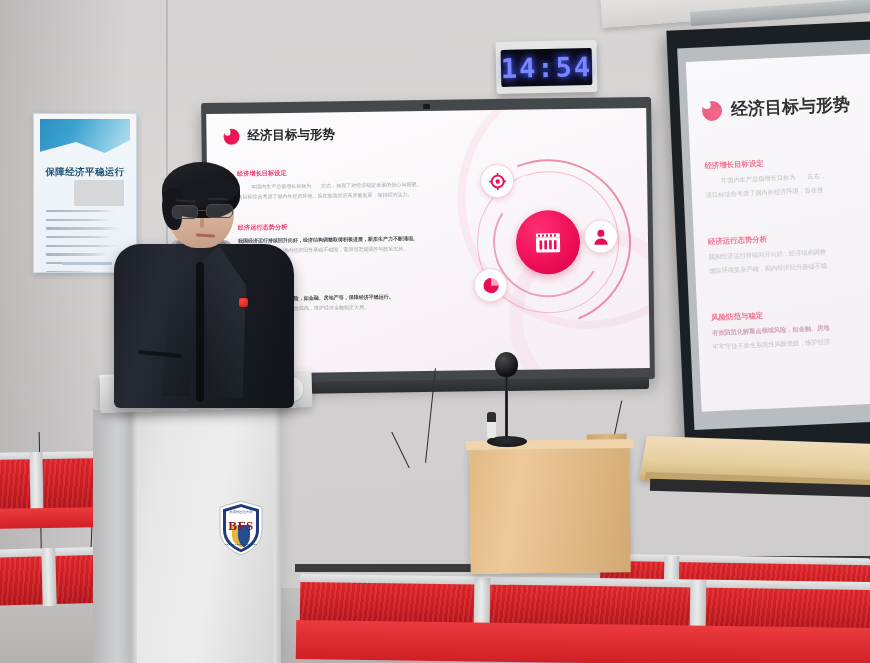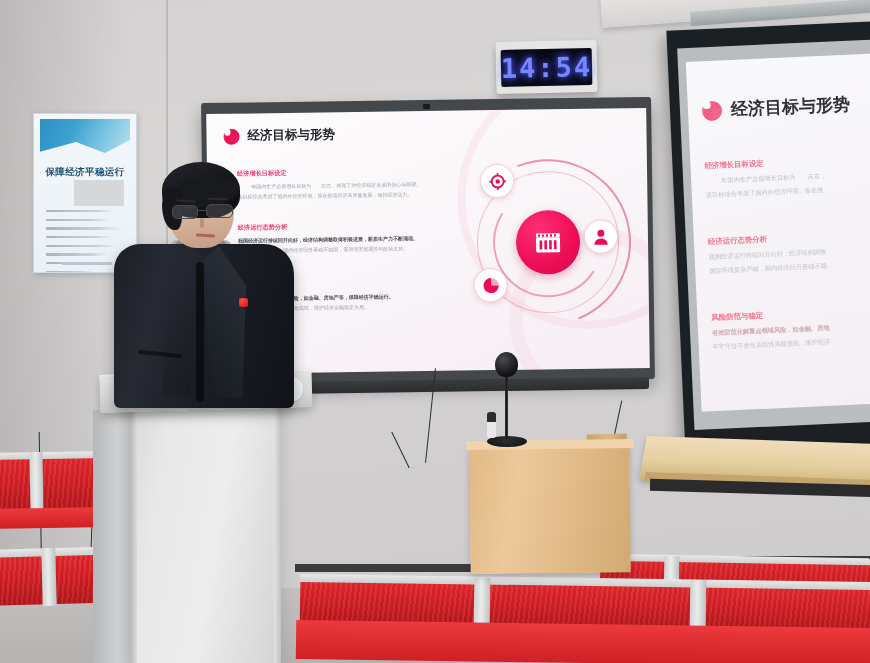--- a/index.html
+++ b/index.html
@@ -536,20 +536,32 @@
 
   <div class="podium-leftpanel"></div>
   <div class="podium-body"></div>
   <div class="podium-top">
     <div class="nameplate">
       <span class="cn">北京外国语大学</span>
       <span class="en">BEIJING FOREIGN STUDIES UNIVERSITY</span>
     </div>
   </div>
 
+  <div class="shield">
+    <svg width="46" height="56" viewBox="0 0 46 56" aria-hidden="true">
+      <path d="M23 1 L44 7 V30 C44 43 34 51 23 55 C12 51 2 43 2 30 V7 Z" fill="#ffffff" stroke="#b9bcc0" stroke-width="1"></path>
+      <path d="M23 4 L41 9.3 V30 C41 41.5 32.2 48.6 23 52.2 C13.8 48.6 5 41.5 5 30 V9.3 Z" fill="#1e3a7b"></path>
+      <path d="M23 7 L38 11.6 V30 C38 39.8 30.6 46 23 49.2 C15.4 46 8 39.8 8 30 V11.6 Z" fill="#ffffff"></path>
+      <path d="M14 25 h18 v10 c0 6.5 -4.5 10.5 -9 12.4 C18.5 45.5 14 41.5 14 35 Z" fill="#e8b43a"></path>
+      <path d="M20 25 h12 v10 c0 6.5 -3 10.5 -6 12.4 C23 45.5 20 41.5 20 35 Z" fill="#2a4a90"></path>
+      <text x="23" y="12.5" text-anchor="middle" font-size="3.3" fill="#1e3a7b" font-family="'Liberation Serif', serif">北京外国语大学</text>
+      <text x="23" y="30" text-anchor="middle" font-size="13" font-weight="bold" fill="#8b1a22" font-family="'Liberation Serif', serif" letter-spacing="0.5">BFS</text>
+      <text x="23" y="45" text-anchor="middle" font-size="2.4" fill="#1e3a7b" font-family="'Liberation Sans', sans-serif">BEIJING FOREIGN STUDIES</text>
+    </svg>
+  </div>
 
   <div style="position:absolute;left:104px;top:140px;width:200px;height:268px;">
 
     <div style="position:absolute;left:80px;top:86px;width:34px;height:32px;background:#d7b6a1;border-radius:6px;"></div>
 
     <div style="position:absolute;left:66px;top:100px;width:62px;height:76px;background:linear-gradient(180deg,#b8b5b2,#a4a09c);border-radius:8px 8px 4px 4px;"></div>
     <div style="position:absolute;left:70px;top:99px;width:54px;height:22px;background:#8f8c89;border-radius:10px 10px 0 0;"></div>
 
     <div style="position:absolute;left:10px;top:104px;width:180px;height:164px;
                 background:linear-gradient(105deg,#1c1f26 0%, #262a33 25%, #1a1d24 55%, #101318 100%);

